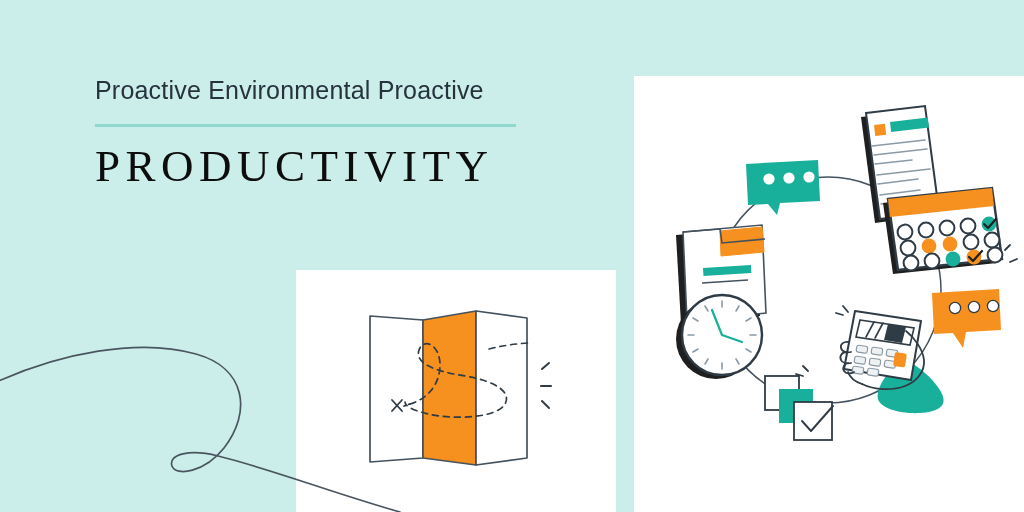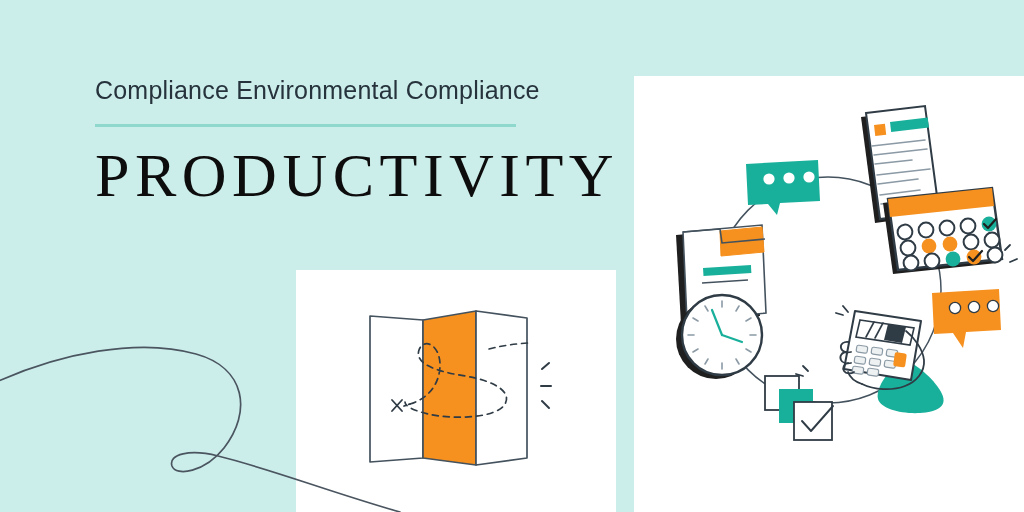--- a/index.html
+++ b/index.html
@@ -48,21 +48,21 @@
   #title-rule {
     margin-top: 19px;
     width: 421px;
     height: 3px;
     background: #8ed8ce;
   }
   #title {
     margin: 0;
     margin-top: 16px;
     font-family: "Liberation Serif", serif;
-    font-size: 62px;
+    font-size: 45px;
     font-weight: 400;
     letter-spacing: 5.5px;
     color: #0d0d0d;
     line-height: 1.05;
     white-space: nowrap;
   }
 
   
   .art {
     position: absolute;
@@ -80,21 +80,21 @@
 
   <div class="panel" id="panel-left"></div>
   <div class="panel" id="panel-right"></div>
 
   <svg class="art" id="swoosh-layer" viewBox="0 0 1024 512">
     <path d="M -10 385 C 60 352 140 338 196 354 C 246 368 252 412 224 448 C 205 472 176 477 172 466
              C 168 454 190 449 218 456 C 268 468 330 492 400 512" fill="none" stroke="#4a5560" stroke-width="1.7" stroke-linecap="round"></path>
   </svg>
 
   <div id="heading">
-    <p id="subtitle">Compliance Environmental Compliance</p>
+    <p id="subtitle">Proactive Environmental Proactive</p>
     <div id="title-rule"></div>
     <h1 id="title">PRODUCTIVITY</h1>
   </div>
 
   <svg class="art" id="map-art" viewBox="0 0 1024 512">
     <g stroke="#44525e" stroke-width="1.7" stroke-linejoin="round" fill="none">
 
       <path d="M 370 316 L 423 320 L 423 458 L 370 462 Z" fill="#ffffff"></path>
 
       <path d="M 423 320 L 476 311 L 476 465 L 423 458 Z" fill="#f6901e" stroke="#44525e"></path>

